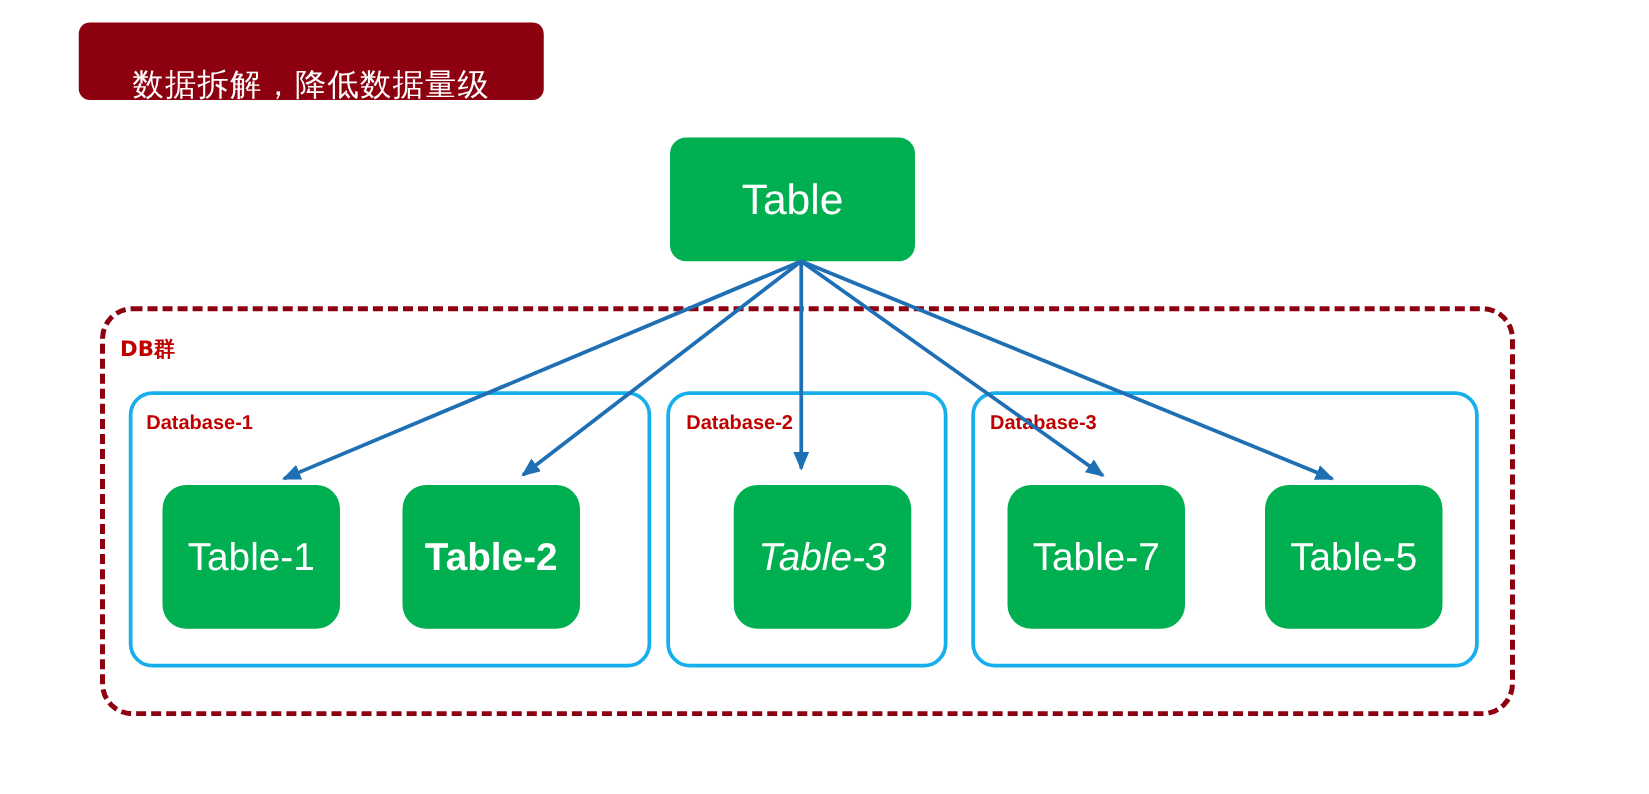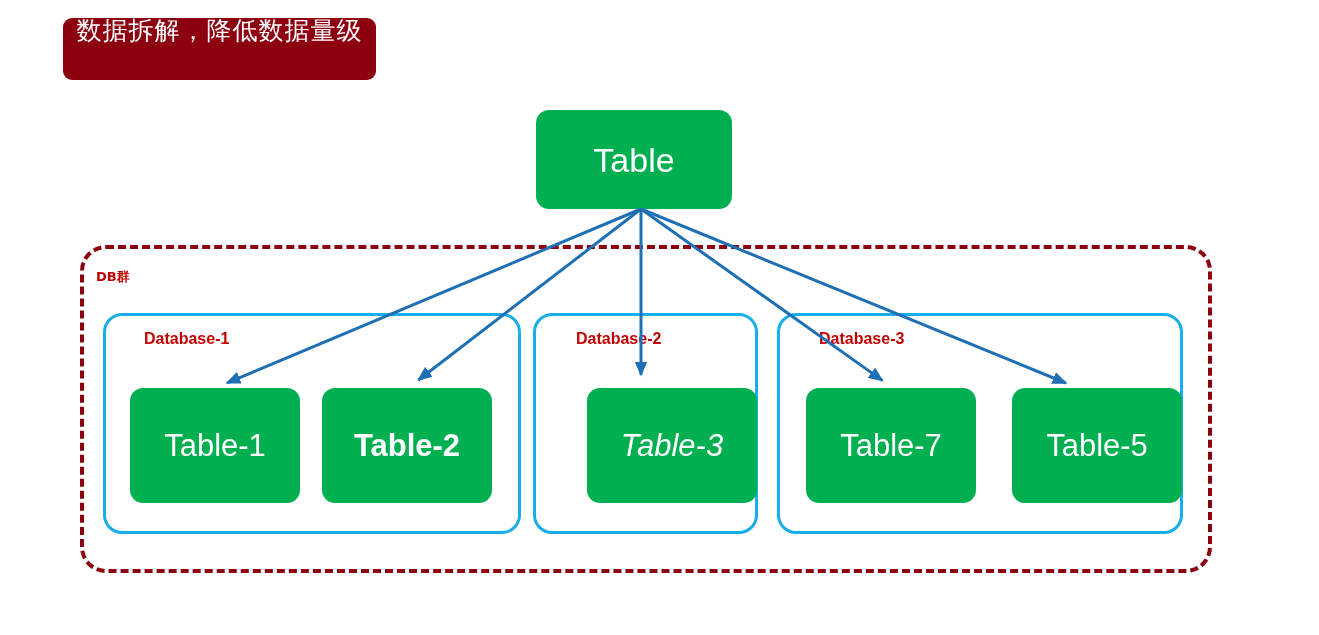--- a/index.html
+++ b/index.html
@@ -18,26 +18,26 @@
     height: 635px;
     background: #ffffff;
     overflow: hidden;
   }
 
   
   #title-banner {
     position: absolute;
     left: 63px;
     top: 18px;
-    width: 313px;
+    width: 372px;
     height: 62px;
     background: #8C0010;
     border-radius: 9px;
     display: flex;
-    align-items: flex-start;
+    align-items: flex-end;
     justify-content: center;
   }
   #title-banner .title-text {
     color: #FFFFFF;
     font-size: 25px;
     line-height: 1;
     letter-spacing: 1px;
     white-space: nowrap;
     font-family: "DejaVu Sans", "Liberation Sans", sans-serif;
   }
@@ -52,21 +52,21 @@
     border: 4px dashed #8C0010;
     border-radius: 26px;
     box-sizing: border-box;
     background: transparent;
   }
   #db-group-label {
     position: absolute;
     left: 96px;
     top: 268px;
     color: #C00000;
-    font-size: 13px;
+    font-size: 17px;
     font-weight: bold;
     white-space: nowrap;
     font-family: "DejaVu Sans", "Liberation Sans", sans-serif;
   }
 
   
   .database-box {
     position: absolute;
     border: 3px solid #16AFEC;
     border-radius: 19px;
@@ -76,21 +76,20 @@
     height: 221px;
   }
   .database-label {
     position: absolute;
     color: #C00000;
     font-size: 16px;
     font-weight: bold;
     white-space: nowrap;
     top: 330px;
     font-family: "Liberation Sans", "DejaVu Sans", sans-serif;
-    margin-left: 27px;
   }
 
   
   .table-box {
     position: absolute;
     background: #00B050;
     border-radius: 13px;
     display: flex;
     align-items: center;
     justify-content: center;
@@ -106,22 +105,23 @@
   #table-root {
     left: 536px;
     top: 110px;
     width: 196px;
     height: 99px;
   }
   #table-root .box-label { font-size: 34px; }
 
   .leaf-table {
     top: 388px;
-    width: 170px;
+    width: 142px;
     height: 115px;
+    border-radius: 19px;
   }
   .leaf-table .box-label { font-size: 31px; }
 
   
   #arrow-layer {
     position: absolute;
     left: 0;
     top: 0;
     width: 1319px;
     height: 635px;

